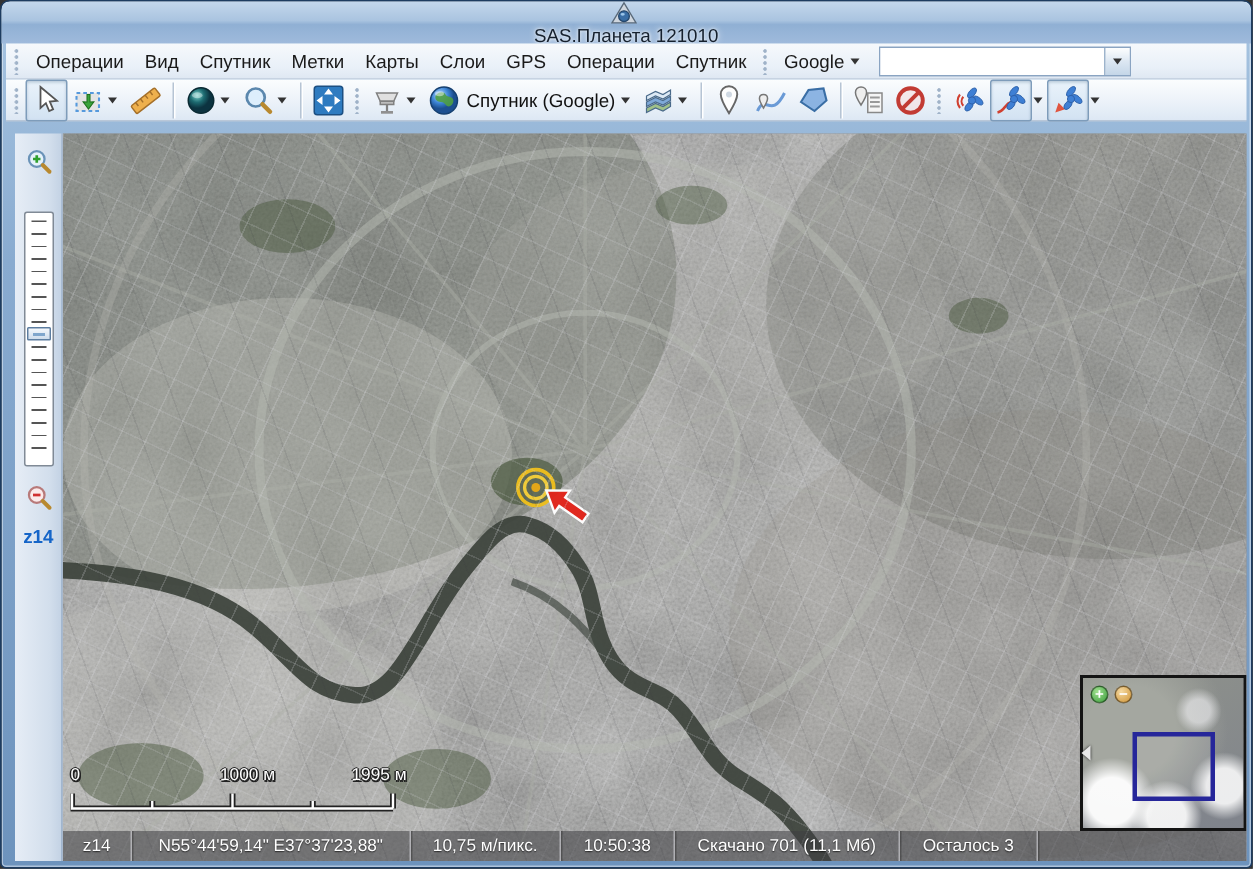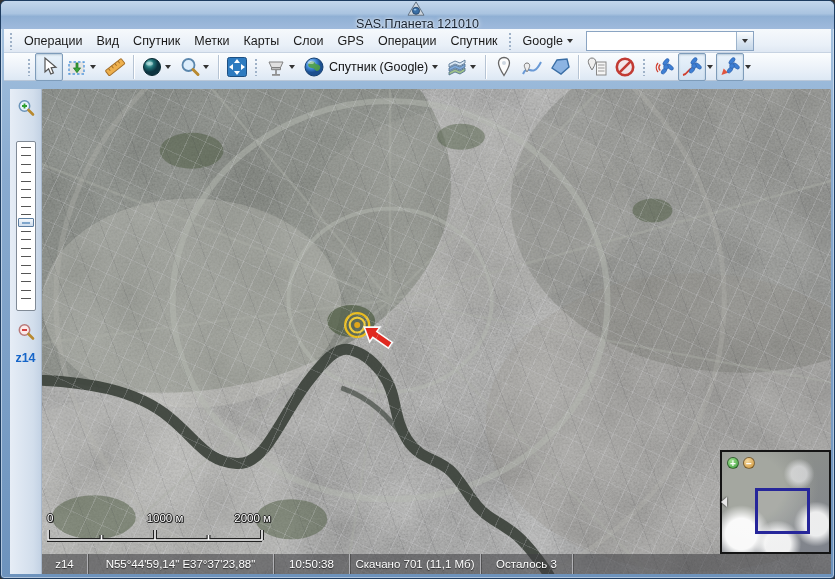--- a/index.html
+++ b/index.html
@@ -36,21 +36,21 @@
   .menu-item{padding:3px 7px;font-size:12.5px;color:#1a1a1a;cursor:default;border-radius:2px;}
   .menu-google{display:flex;align-items:center;gap:4px;}
   .dd-arrow{width:0;height:0;border-left:3.5px solid transparent;border-right:3.5px solid transparent;
     border-top:4px solid #333;display:inline-block;}
   .combo{margin-left:6px;width:168px;height:20px;background:#fff;border:1px solid #8aa4c2;display:flex;}
   .combo input{flex:1;border:none;outline:none;min-width:0;font-size:12px;padding:0 4px;font-family:"Liberation Sans",sans-serif;}
   .combo-btn{width:17px;border-left:1px solid #9db4cc;display:flex;align-items:center;justify-content:center;
     background:linear-gradient(#fdfefe,#dce7f2 50%,#c4d6e8);}
   
   .toolbar{position:absolute;left:3px;right:3px;top:52px;height:28px;display:flex;align-items:center;
-    background:linear-gradient(180deg,#fbfdfe,#ecf2f9 55%,#dde8f4);border-bottom:1px solid #b9c7d8;padding-left:20px;}
+    background:linear-gradient(180deg,#fbfdfe,#ecf2f9 55%,#dde8f4);border-bottom:1px solid #b9c7d8;padding-left:2px;}
   .tbtn{height:28px;min-width:28px;display:flex;align-items:center;justify-content:center;border:1px solid transparent;
     border-radius:2px;padding:0 1px;cursor:default;}
   .tbtn.pressed{border-color:#7e9cba;background:linear-gradient(#eaf3fb,#d2e2f2);box-shadow:inset 0 1px 2px rgba(90,120,150,.35);}
   .tbtn svg{width:24px;height:24px;}
   .tb-dd{width:0;height:0;border-left:3.5px solid transparent;border-right:3.5px solid transparent;border-top:4px solid #333;
     margin:0 3px 0 1px;}
   .tb-sep{width:1px;height:24px;background:#b6c4d4;box-shadow:1px 0 0 #fff;margin:0 4px;}
   .map-src-label{font-size:12.5px;color:#111;margin:0 3px;white-space:nowrap;}
   
   .sidebar{position:absolute;left:9px;top:88px;bottom:4px;width:32px;
@@ -81,21 +81,21 @@
     text-shadow:1px 0 0 #222,-1px 0 0 #222,0 1px 0 #222,0 -1px 0 #222,1px 1px 0 #222;}
   .sl-0{position:absolute;left:0;} .sl-mid{position:absolute;left:108px;transform:translateX(-50%);padding-left:20px;} .sl-end{position:absolute;right:0;}
   
   .statusbar{position:absolute;left:0;right:0;bottom:0;height:20px;display:flex;align-items:center;
     background:rgba(62,62,66,.55);color:#fff;font-size:11.5px;white-space:nowrap;
     text-shadow:0 1px 1px rgba(0,0,0,.7);}
   .sb-cell{height:100%;display:flex;align-items:center;justify-content:center;padding:0 6px;
     border-right:1px solid rgba(230,230,235,.55);box-shadow:1px 0 0 rgba(40,40,40,.4);overflow:hidden;}
   .sb-zoom{width:46px;flex:0 0 auto;} .sb-coords{width:186px;flex:0 0 auto;}
   .sb-res{width:100px;flex:0 0 auto;} .sb-time{width:76px;flex:0 0 auto;}
-  .sb-down{width:131px;flex:0 0 auto;} .sb-rem{width:92px;flex:0 0 auto;}
+  .sb-down{width:150px;flex:0 0 auto;} .sb-rem{width:92px;flex:0 0 auto;}
   .sb-file{flex:1;border-right:none;justify-content:flex-start;}
   
   .minimap{position:absolute;right:0;top:361px;width:111px;height:104px;border:2px solid #141414;
     background:
       radial-gradient(circle at 18% 82%,rgba(255,255,255,.95) 0 13%,rgba(255,255,255,0) 24%),
       radial-gradient(circle at 52% 92%,rgba(252,252,252,.9) 0 12%,rgba(255,255,255,0) 22%),
       radial-gradient(circle at 88% 72%,rgba(255,255,255,.85) 0 10%,rgba(255,255,255,0) 19%),
       radial-gradient(circle at 72% 22%,rgba(242,242,245,.6) 0 7%,rgba(255,255,255,0) 14%),
       radial-gradient(circle at 30% 35%,#a4a7a0 0 30%,rgba(0,0,0,0) 65%),
       linear-gradient(160deg,#8f928b,#7f838c);}
@@ -416,39 +416,40 @@
           <path d="M0 0 L13 -9 L13 -3.5 L32 -3.5 L32 3.5 L13 3.5 L13 9 Z" fill="#e2251b" stroke="#ffffff" stroke-width="1.6"></path>
         </g>
       </g>
     </svg>
     <div class="map-grid"></div>
 
     <div class="scalebar">
       <div class="scale-labels">
         <span class="sl-0">0</span>
         <span class="sl-mid">1000 м</span>
-        <span class="sl-end">2000 м</span>
+        <span class="sl-end">1995 м</span>
       </div>
       <svg width="224" height="18">
         <path d="M1 4v10h53.5v-5M108 4v10M108 14h53.5v-5M108 14h107M215 14V4M54.5 14H108" fill="none" stroke="#222" stroke-width="4"></path>
         <path d="M1 4v10h53.5v-5M108 4v10M108 14h53.5v-5M108 14h107M215 14V4M54.5 14H108" fill="none" stroke="#fff" stroke-width="1.6"></path>
       </svg>
     </div>
 
     <div class="minimap">
       <div class="mm-viewport"></div>
       <div class="mm-buttons">
         <div class="mm-btn mm-zin">+</div>
         <div class="mm-btn mm-zout">−</div>
       </div>
       <div class="mm-collapse"></div>
     </div>
 
     <div class="statusbar">
       <div class="sb-cell sb-zoom">z14</div>
       <div class="sb-cell sb-coords">N55°44'59,14" E37°37'23,88"</div>
+      <div class="sb-cell sb-res">10,75 м/пикс.</div>
       <div class="sb-cell sb-time">10:50:38</div>
       <div class="sb-cell sb-down">Скачано 701 (11,1 Мб)</div>
       <div class="sb-cell sb-rem">Осталось 3</div>
     </div>
   </div>
 
 </div>
 
 </body></html>

